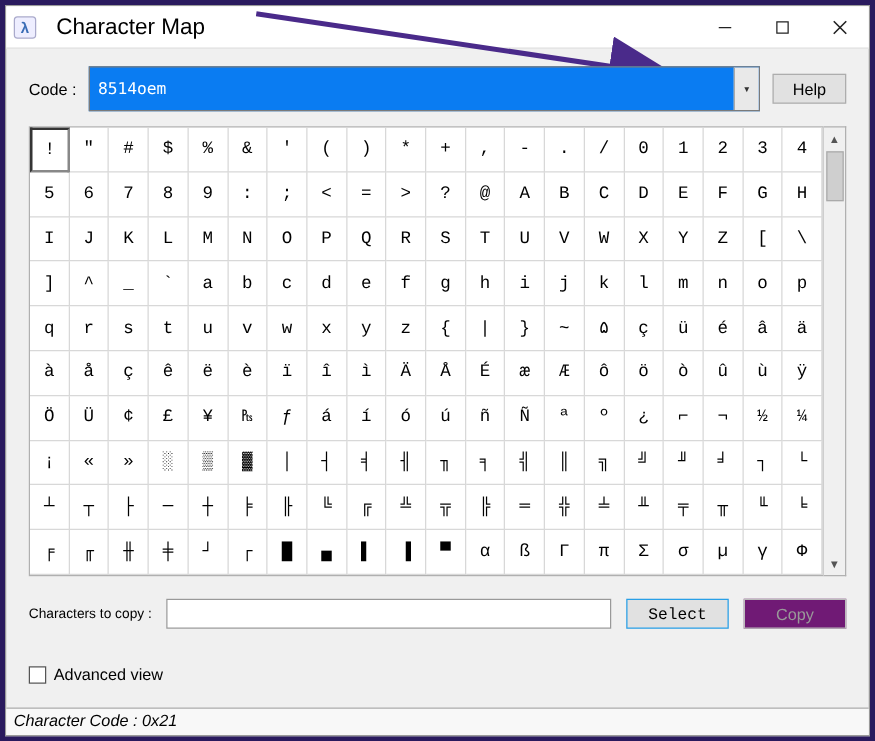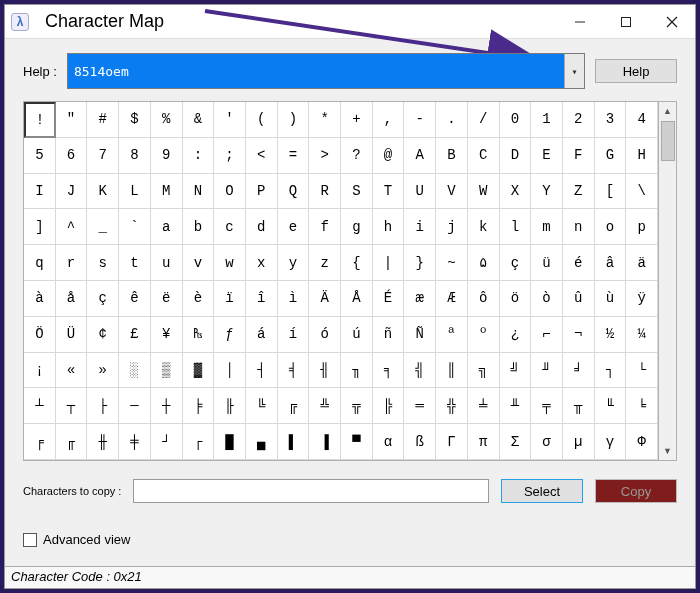--- a/index.html
+++ b/index.html
@@ -53,21 +53,21 @@
     background:#0a7cf2; color:#fff; border:1px solid #7a7a7a;
     padding:0 6px; position:relative; font-family: monospace; font-size:13px;
   }
   .font-select .chev {
     position:absolute; right:0; top:0; width:20px; height:100%;
     background:#e9e9e9; display:flex; align-items:center; justify-content:center;
     color:#333; border-left:1px solid #aaa;
     font-size:10px;
   }
   .help-btn {
-    width:82px; height:24px; background:#e1e1e1; border:1px solid #adadad;
+    width:59px; height:24px; background:#e1e1e1; border:1px solid #adadad;
     display:flex;align-items:center;justify-content:center; font-size:13px;
   }
   .grid-wrap {
     margin: 0 18px; height: 360px; display:flex;
   }
   .char-grid {
     flex:1; border:1px solid #b0b0b0; background:#fff;
     display:grid; grid-template-columns: repeat(20, 1fr);
     grid-auto-rows: 1fr;
     font-family: "Consolas","Courier New",monospace;
@@ -91,24 +91,24 @@
   .copy-row {
     display:flex; align-items:center; gap:12px;
     padding: 18px 18px 6px 18px;
   }
   .copy-label { font-size:11px; }
   .copy-input {
     flex:1; height:24px; background:#fff; border:1px solid #999;
   }
   .sel-btn {
     width:82px;height:24px;background:#e1e1e1;border:1px solid #28a0e8;
-    display:flex;align-items:center;justify-content:center;font-size:13px;
+    display:flex;align-items:center;justify-content:center;font-size:13px;font-family:Liberation Mono, monospace;
   }
   .copy-btn {
-    width:82px;height:24px;background:#7f1d1d;border:1px solid #bbb;
+    width:82px;height:24px;background:#701a75;border:1px solid #bbb;
     display:flex;align-items:center;justify-content:center;font-size:13px;color:#999;
   }
   .adv-row {
     display:flex;align-items:center;gap:6px;padding:6px 18px 8px 18px;font-size:13px;margin-top:17px;
   }
   .adv-check { width:14px;height:14px;border:1px solid #555;background:#fff; }
   .statusbar {
     margin-top:auto;height:22px;border-top:1px solid #aaa;background:#f8f8f8;
     padding:2px 6px;font-size:13px;font-style:italic;
   }
@@ -147,21 +147,21 @@
       <div class="ctrl">
         <svg width="12" height="12">
             <line x1="1" y1="1" x2="11" y2="11" stroke="#222" stroke-width="1.3"></line>
             <line x1="11" y1="1" x2="1" y2="11" stroke="#222" stroke-width="1.3"></line>
           </svg>
       </div>
     </div>
   </div>
 
   <div class="font-row">
-    <span class="font-label">Help :</span>
+    <span class="font-label">Code :</span>
     <div class="font-select">
       <span>8514oem</span>
       <span class="chev">▾</span>
     </div>
     <div class="help-btn">
       <span>Help</span>
     </div>
   </div>
 
   <div class="grid-wrap">

